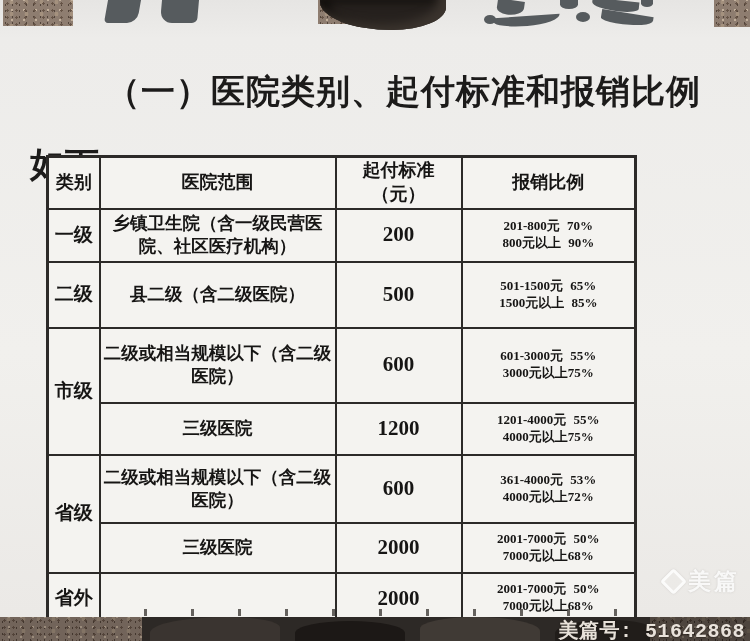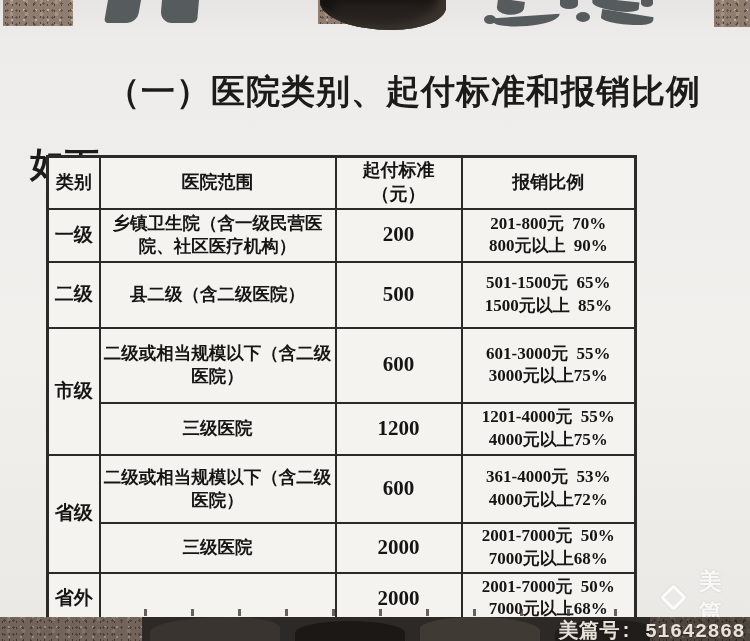--- a/index.html
+++ b/index.html
@@ -47,26 +47,26 @@
     border:3px solid #2c2a28;
   }
   table.benefits td,table.benefits th{
     border:2px solid #2c2a28;text-align:center;vertical-align:middle;
     padding:1px 2px;font-weight:600;color:#161514;line-height:1.3;
   }
   th.hdr{font-size:18px;}
   td.cat{font-size:19px;}
   td.scope{font-size:17.5px;}
   td.deduct{font-size:21px;font-weight:600;font-family:"Liberation Serif","DejaVu Serif",serif;border-radius:26px;}
-  td.ratio{font-size:17px;word-spacing:4px;white-space:nowrap;}
+  td.ratio{font-size:13px;word-spacing:4px;white-space:nowrap;}
   td.ratio span,th.hdr span{display:block;}
   .ticks{position:absolute;left:100px;top:609px;width:530px;height:7px;opacity:.75;
     background:repeating-linear-gradient(90deg,transparent 0 44px,#35312d 44px 47px);}
   
-  .mp-logo{position:absolute;left:664px;top:566px;display:flex;align-items:center;gap:16px;
+  .mp-logo{position:absolute;left:664px;top:566px;display:flex;align-items:center;gap:5px;
     color:rgba(255,255,255,.85);text-shadow:0 0 2px rgba(160,158,152,.45);}
   .mp-diamond{width:13px;height:13px;border:3px solid rgba(255,255,255,.8);border-radius:3px;
     transform:rotate(45deg);box-shadow:0 0 2px rgba(160,158,152,.4);}
   .mp-text{font-size:23px;letter-spacing:3px;font-weight:600;font-family:"Liberation Sans","DejaVu Sans",sans-serif;}
   .mp-id{position:absolute;right:5px;top:617px;font-size:20px;font-weight:600;
     color:rgba(248,242,234,.92);font-family:Liberation Mono, monospace;
     text-shadow:0 1px 2px rgba(30,25,20,.6);letter-spacing:.5px;z-index:6;}
   
   .bottom-band{position:absolute;left:0;top:617px;width:750px;height:24px;background:#2d2926;overflow:hidden;}
   .fold{position:absolute;}

